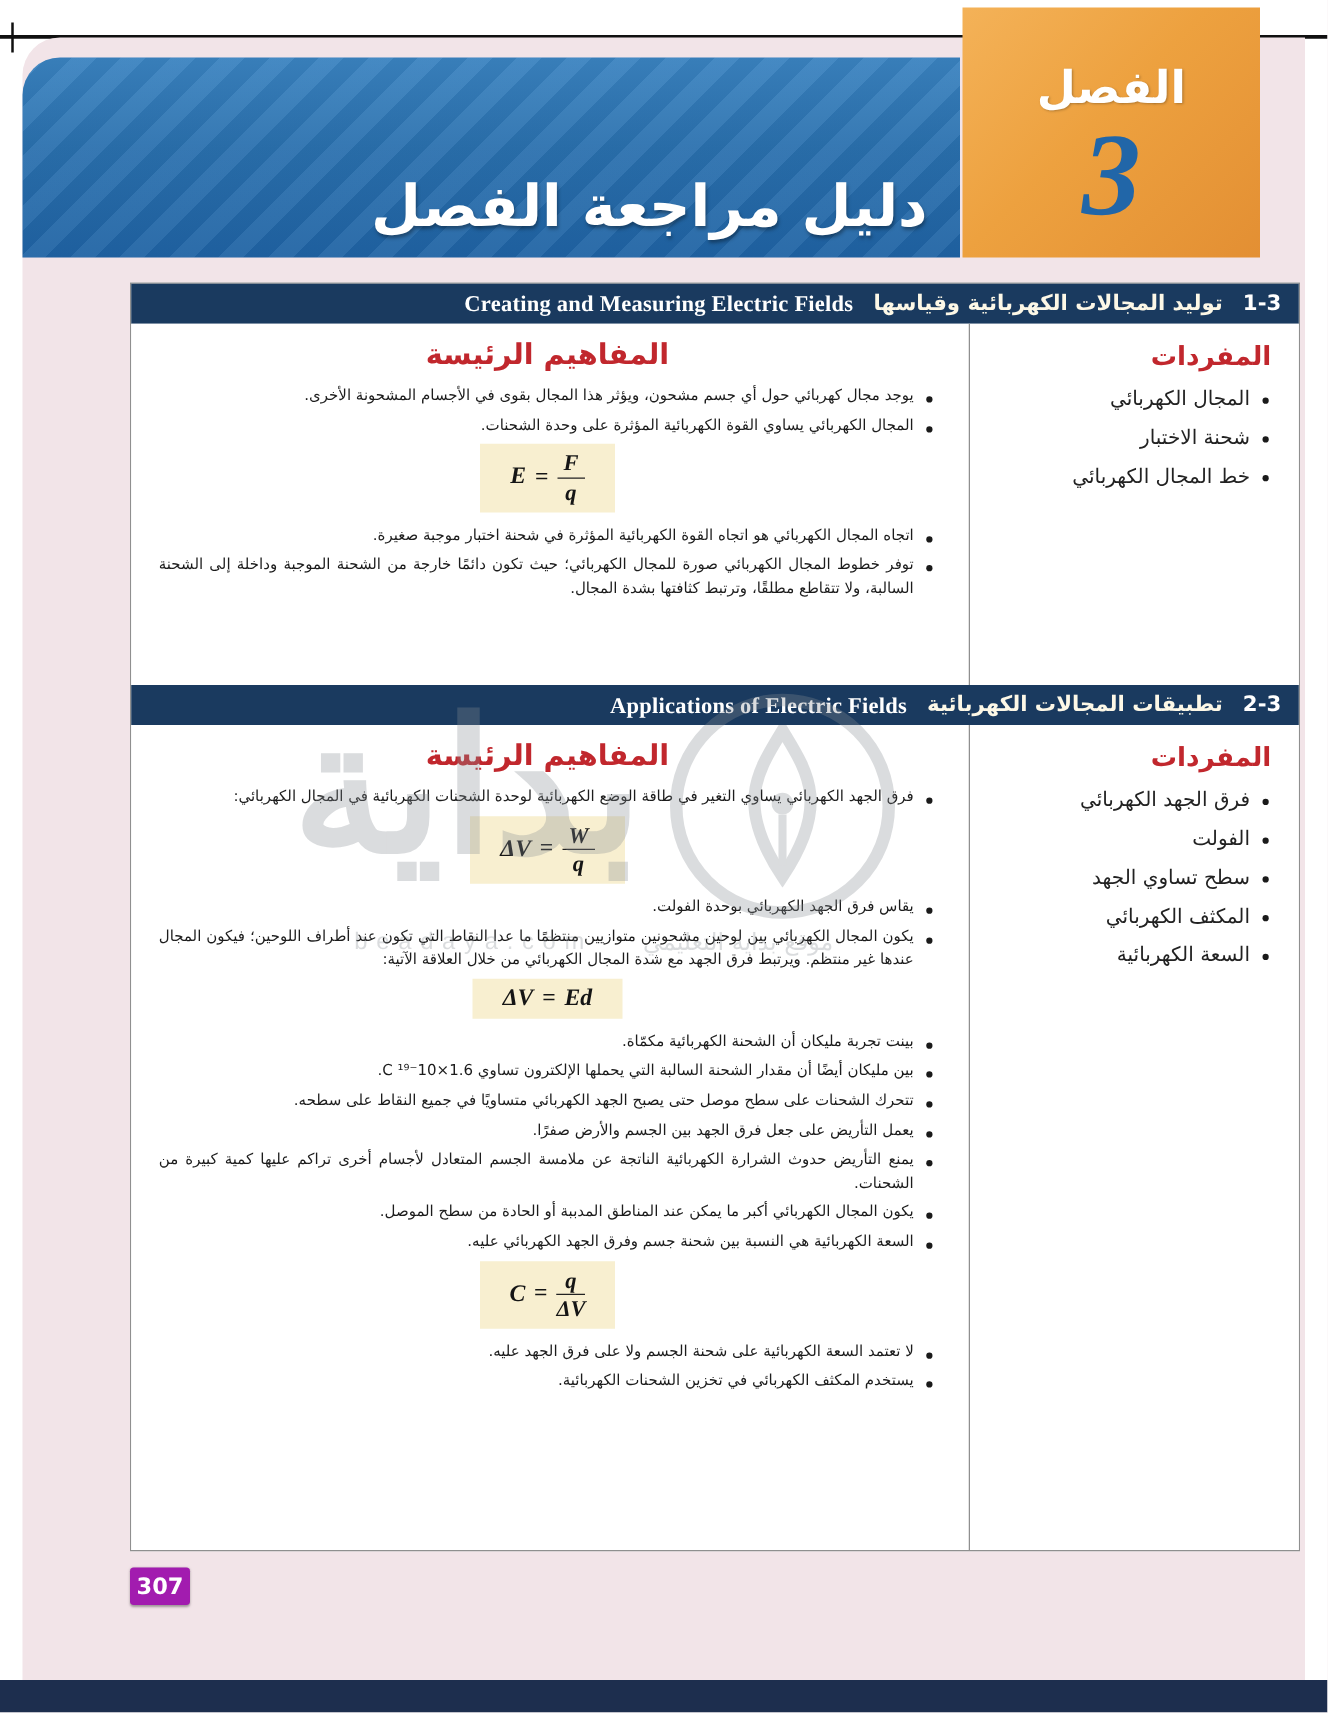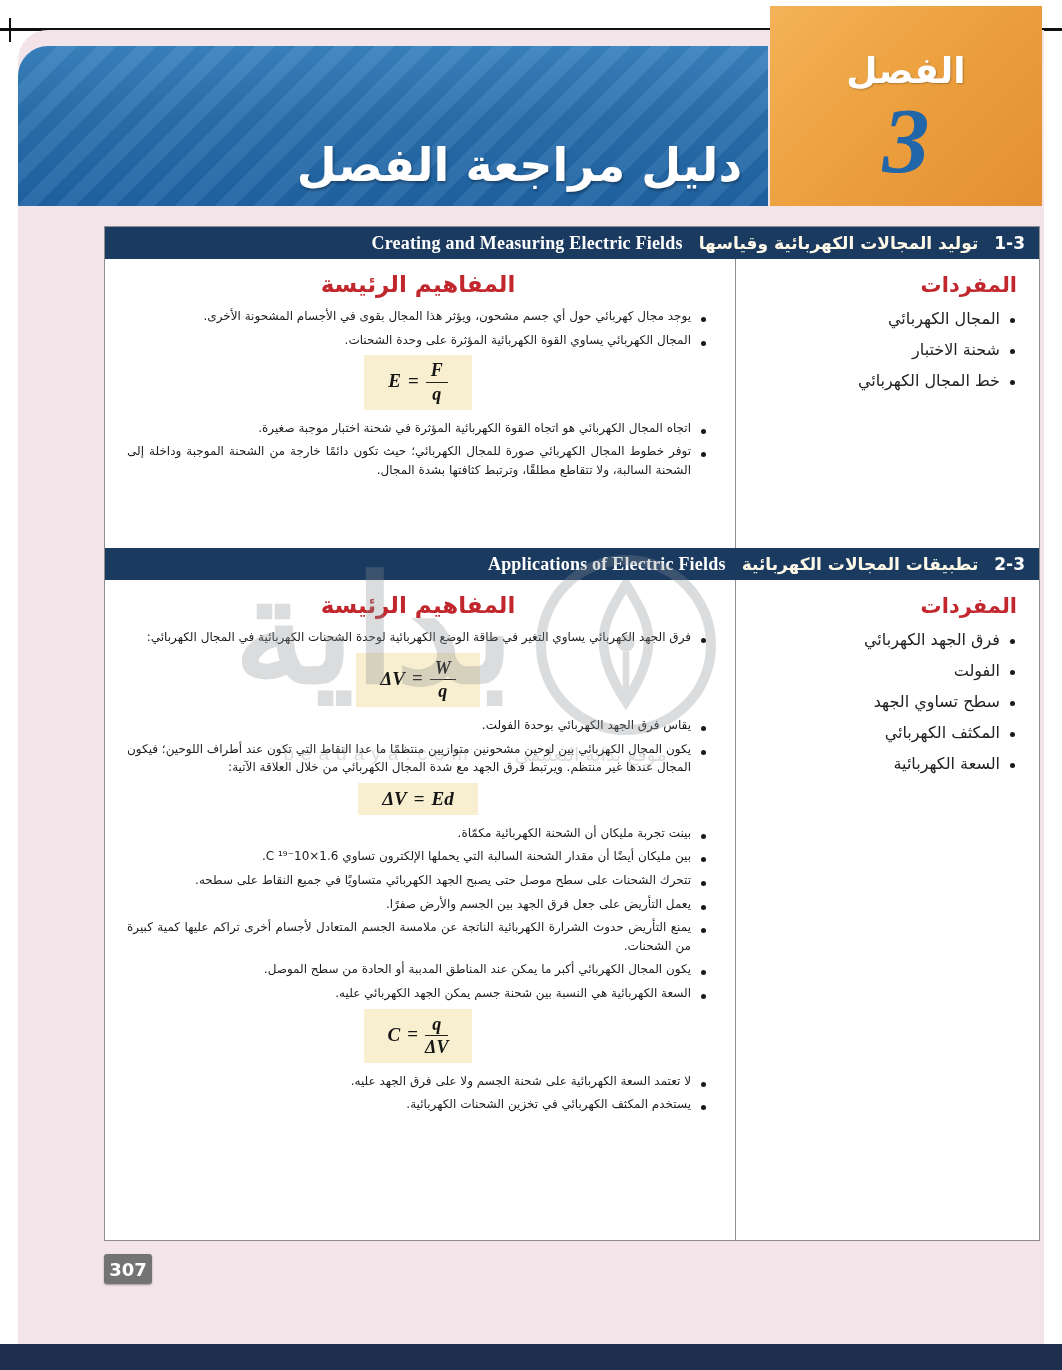--- a/index.html
+++ b/index.html
@@ -28,21 +28,21 @@
   .blue-band::after {
     content:""; position:absolute; inset:0;
     background:repeating-linear-gradient(135deg, rgba(255,255,255,.06) 0 14px, rgba(0,0,0,.04) 14px 28px);
   }
   .page-title {
     position:absolute; right:26px; bottom:14px; z-index:2;
     color:#fff; font-size:46px; font-weight:bold;
     text-shadow:1px 2px 3px rgba(0,0,0,.35);
   }
   .orange-box {
-    position:absolute; left:770px; top:6px; width:272px; height:200px;
+    position:absolute; left:770px; top:6px; width:238px; height:200px;
     background:linear-gradient(135deg,#f4b258 0%, #eda13f 45%, #e38f33 100%);
     display:flex; flex-direction:column; align-items:center;
   }
   .chapter-label { margin-top:44px; color:#fff; font-size:36px; font-weight:bold; text-shadow:1px 1px 2px rgba(0,0,0,.25); }
   .chapter-number {
     margin-top:2px; color:#2166a8; font-size:94px; line-height:1;
     font-family:"Liberation Serif", serif; font-style:italic; font-weight:bold;
   }
 
   
@@ -55,21 +55,21 @@
     background:#1a3a5f; color:#fff; height:32px; padding:0 14px;
   }
   .sec-num { font-weight:bold; font-size:17px; }
   .sec-title-ar { font-weight:bold; font-size:17px; color:#fdf8e7; }
   .sec-title-en { font-family:"Liberation Serif", serif; font-weight:bold; font-size:18px; letter-spacing:.2px; }
 
   .section-body { display:flex; align-items:stretch; background:#fff; }
   .section-body.first  { min-height:289px; }
   .section-body.second { min-height:660px; }
 
-  .vocab-col { width:304px; border-left:1px solid #8f8f8f; padding:14px 22px 12px 10px; }
+  .vocab-col { width:264px; border-left:1px solid #8f8f8f; padding:14px 22px 12px 10px; }
   .vocab-heading { color:#c1272d; font-weight:bold; font-size:21px; margin-bottom:12px; }
   .vocab-list { list-style:none; }
   .vocab-list li { position:relative; padding-right:17px; margin-bottom:12px; font-size:16px; color:#222; }
   .vocab-list li::before {
     content:""; position:absolute; right:2px; top:9px;
     width:5px; height:5px; border-radius:50%; background:#1a1a1a;
   }
 
   .concepts-col { flex:1; padding:10px 26px 12px 22px; }
   .concepts-heading { text-align:center; color:#c1272d; font-weight:bold; font-size:23px; margin:2px 0 10px; }
@@ -89,21 +89,21 @@
     font-style:italic; font-weight:bold; font-size:19px; color:#151515;
   }
   .formula-box .eq { margin:0 7px; font-style:normal; }
   .frac { display:inline-block; vertical-align:middle; text-align:center; line-height:1.15; font-size:18px; }
   .frac .num { display:block; border-bottom:1.5px solid #222; padding:0 5px 1px; }
   .frac .den { display:block; padding-top:1px; }
 
   
   .page-num {
     position:absolute; left:104px; top:1254px; width:48px; height:30px;
-    background:#737373; color:#fff; font-weight:bold; font-size:18px;
+    background:#a21caf; color:#fff; font-weight:bold; font-size:18px;
     display:flex; align-items:center; justify-content:center; border-radius:3px;
     box-shadow:0 1px 2px rgba(0,0,0,.35);
   }
   .bottom-bar { position:absolute; left:0; top:1344px; width:1062px; height:26px; background:#1d2e4e; }
 
   
   .watermark {
     position:absolute; left:145px; top:555px; width:660px;
     opacity:.30; pointer-events:none; z-index:5; color:#878d93; text-align:center;
   }
@@ -197,21 +197,21 @@
           <span class="formula-box">
             <span>ΔV</span><span class="eq">=</span><span>Ed</span>
           </span>
         </li>
         <li class="concept">بينت تجربة مليكان أن الشحنة الكهربائية مكمّاة.</li>
         <li class="concept">بين مليكان أيضًا أن مقدار الشحنة السالبة التي يحملها الإلكترون تساوي 1.6×10⁻¹⁹ C.</li>
         <li class="concept">تتحرك الشحنات على سطح موصل حتى يصبح الجهد الكهربائي متساويًا في جميع النقاط على سطحه.</li>
         <li class="concept">يعمل التأريض على جعل فرق الجهد بين الجسم والأرض صفرًا.</li>
         <li class="concept">يمنع التأريض حدوث الشرارة الكهربائية الناتجة عن ملامسة الجسم المتعادل لأجسام أخرى تراكم عليها كمية كبيرة من الشحنات.</li>
         <li class="concept">يكون المجال الكهربائي أكبر ما يمكن عند المناطق المدببة أو الحادة من سطح الموصل.</li>
-        <li class="concept">السعة الكهربائية هي النسبة بين شحنة جسم يمكن الجهد الكهربائي عليه.</li>
+        <li class="concept">السعة الكهربائية هي النسبة بين شحنة جسم وفرق الجهد الكهربائي عليه.</li>
         <li class="formula-row">
           <span class="formula-box">
             <span>C</span><span class="eq">=</span><span class="frac"><span class="num">q</span><span class="den">ΔV</span></span>
           </span>
         </li>
         <li class="concept">لا تعتمد السعة الكهربائية على شحنة الجسم ولا على فرق الجهد عليه.</li>
         <li class="concept">يستخدم المكثف الكهربائي في تخزين الشحنات الكهربائية.</li>
       </ul>
     </div>
   </div>

